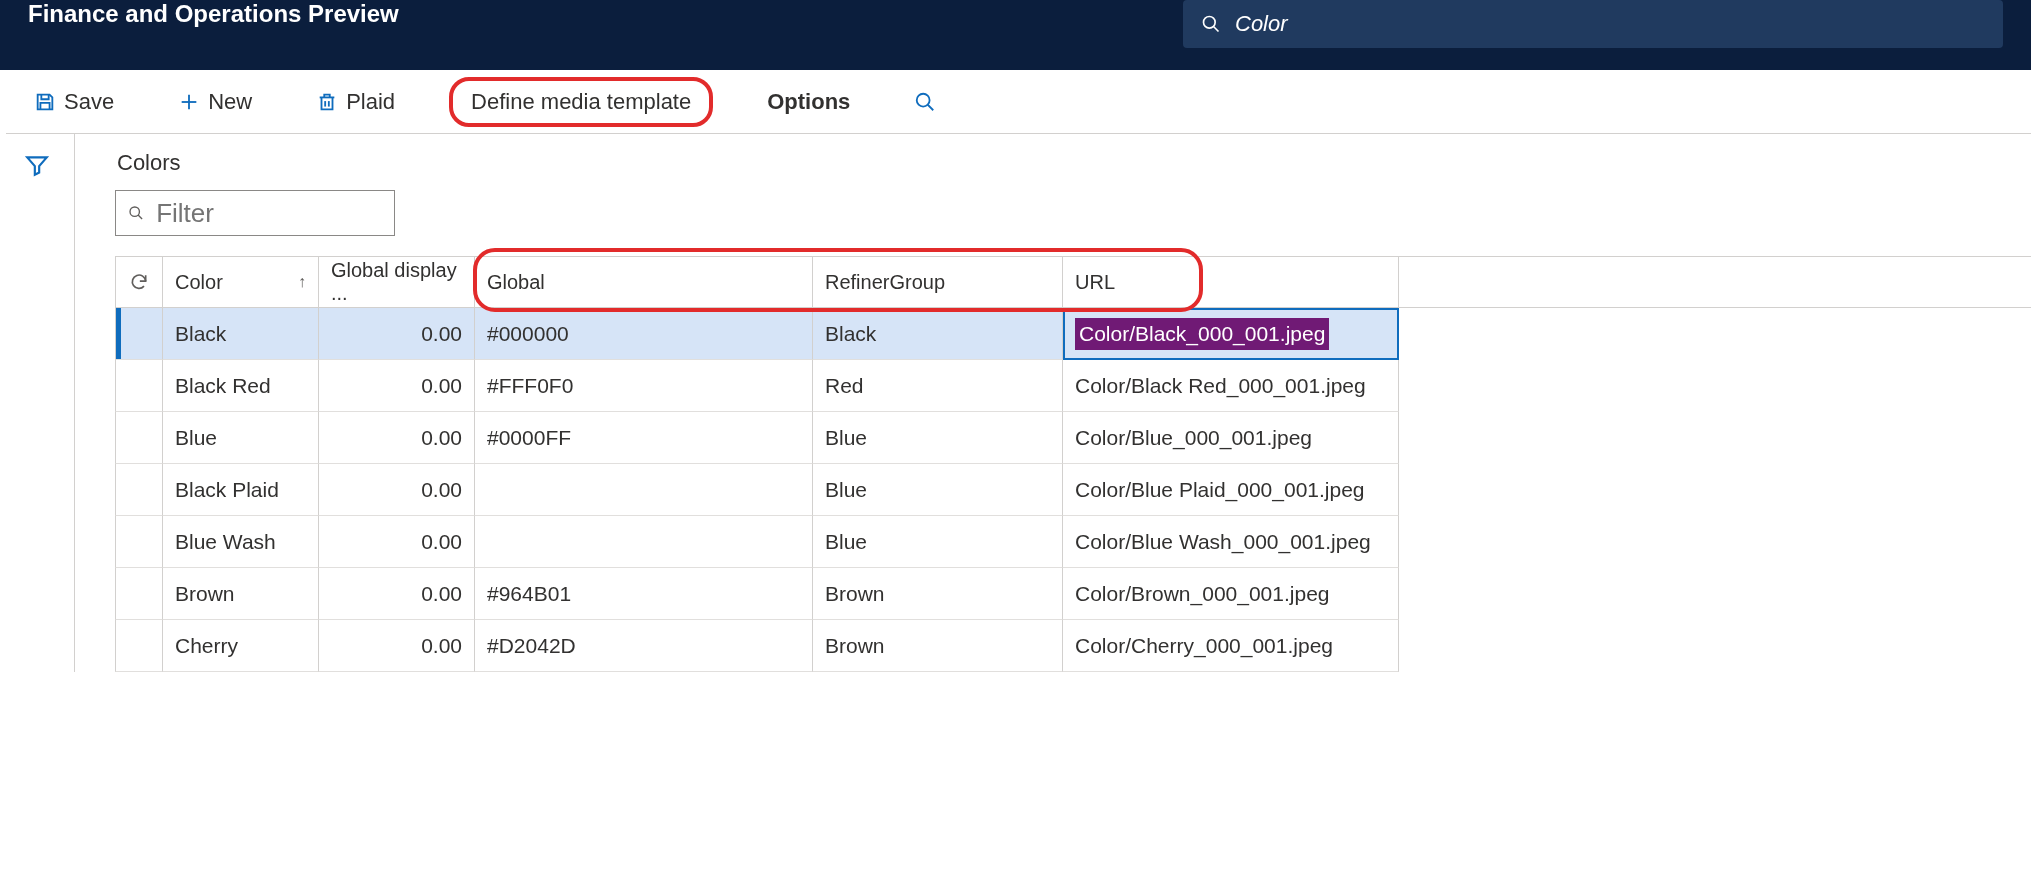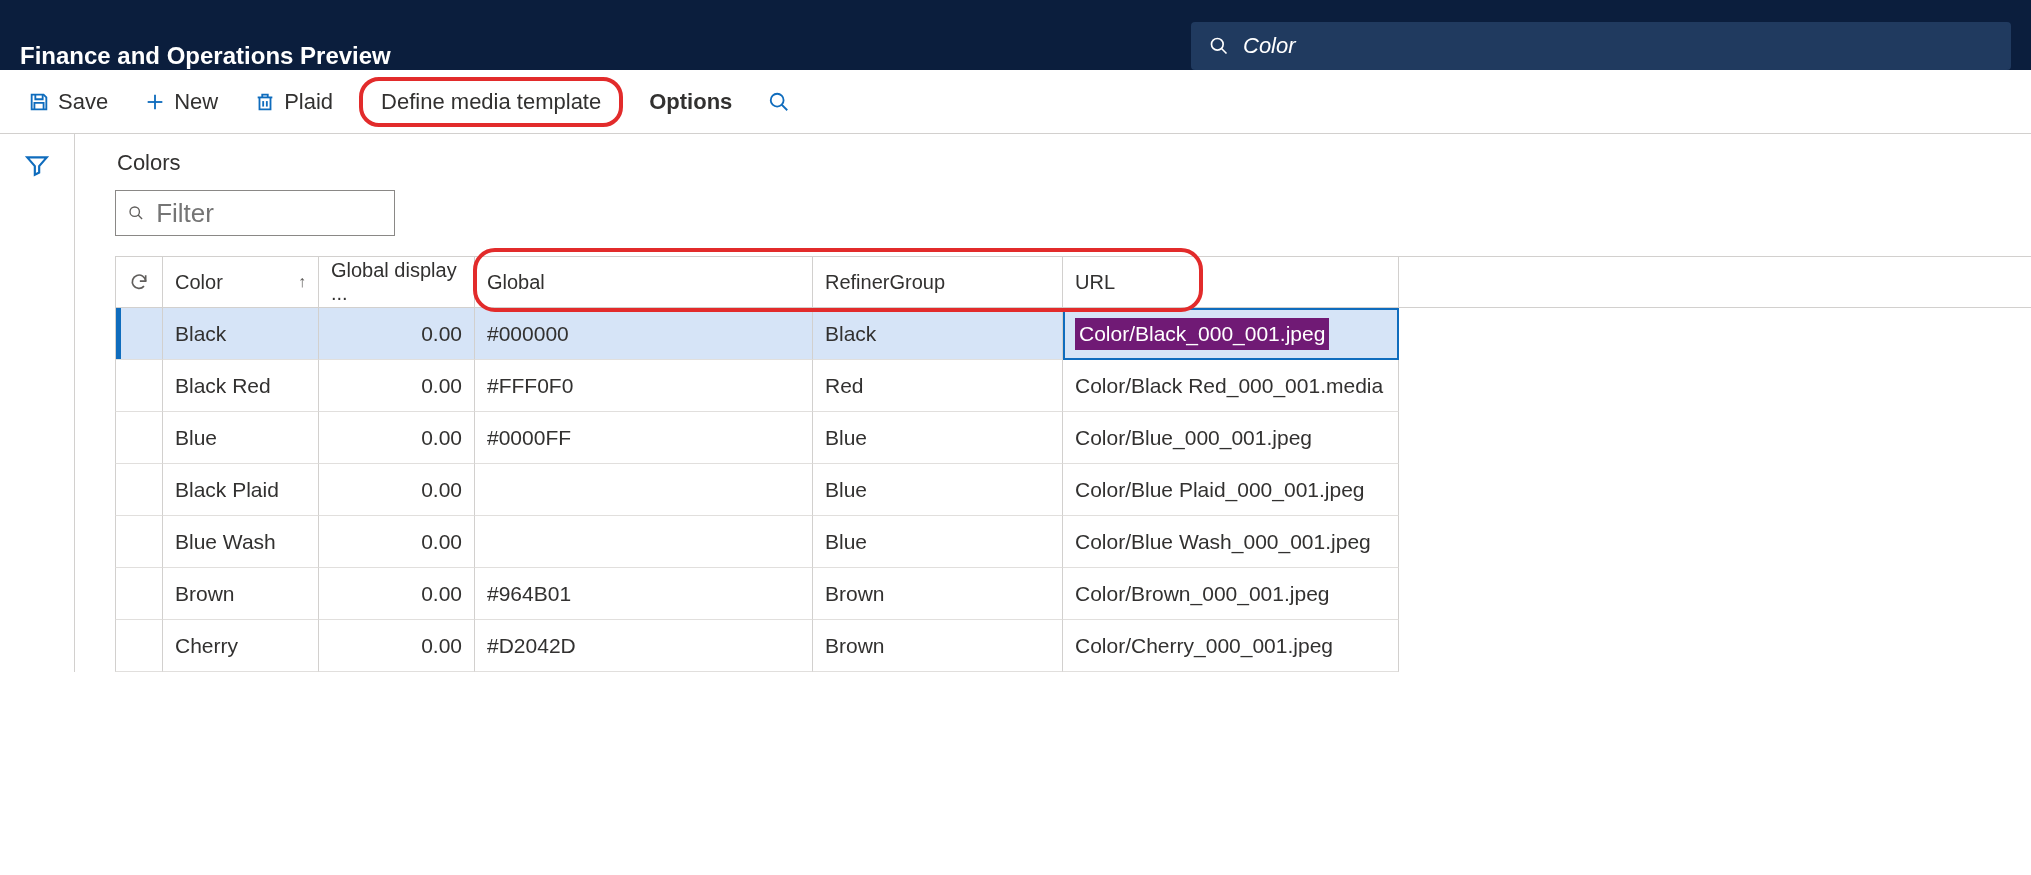--- a/index.html
+++ b/index.html
@@ -1,23 +1,23 @@
 <!DOCTYPE html>
 <html><head>
 <meta charset="utf-8">
 <style>
   * { box-sizing: border-box; }
   html, body { margin:0; padding:0; font-family: "Segoe UI", Arial, sans-serif; font-size:20px; color:#323130; background:#fff; }
-  .topbar { background:#0b1e3d; color:#fff; height:70px; display:flex; align-items:flex-end; padding:0 20px; }
+  .topbar { background:#0b1e3d; color:#fff; height:70px; display:flex; align-items:flex-start; padding:0 28px; }
   .topbar-title { font-size:24px; font-weight:600; flex:0 0 auto; }
   .topbar-spacer { flex:1; }
   .searchbox { background:#203a5f; height:48px; width:820px; border-radius:4px; display:flex; align-items:center; padding:0 18px; color:#fff; }
   .searchbox svg { flex:0 0 auto; }
   .searchbox-text { margin-left:14px; font-size:22px; font-style:italic; }
-  .actionbar { height:64px; border-bottom:1px solid #d2d0ce; display:flex; align-items:center; padding:0 18px; gap:16px; background:#fff; }
+  .actionbar { height:64px; border-bottom:1px solid #d2d0ce; display:flex; align-items:center; padding:0 18px; gap:44px; background:#fff;margin-left:6px; }
   .action-btn { display:flex; align-items:center; gap:8px; font-size:22px; color:#323130; cursor:pointer; padding:6px 10px; }
   .action-btn svg { color:#0f6cbd; }
   .action-bold { font-weight:600; }
   .annot-red { border:4px solid #e22b2b; border-radius:20px; padding:8px 18px; }
   .content-area { display:flex; }
   .rail { width:75px; border-right:1px solid #d2d0ce; padding-top:18px; display:flex; justify-content:center; }
   .main { flex:1; padding:10px 0 0 40px; }
   .page-title { font-size:22px; margin:6px 8px 14px 2px; }
   .filterbox { width:280px; height:46px; border:1px solid #8a8886; display:flex; align-items:center; padding:0 12px; gap:10px; }
   .filterbox input { border:none; outline:none; font-size:26px; width:100%; color:#605e5c; }
@@ -156,21 +156,21 @@
               <span>Color/Black_000_001.jpeg</span>
             </div>
           </div>
           <div class="row">
             <div class="cell marker"></div>
             <div class="cell col-color">Black Red</div>
             <div class="cell col-disp num">0.00</div>
             <div class="cell col-hex">#FFF0F0</div>
             <div class="cell col-ref">Red</div>
             <div class="cell col-url url">
-              <span>Color/Black Red_000_001.media</span>
+              <span>Color/Black Red_000_001.jpeg</span>
             </div>
           </div>
           <div class="row">
             <div class="cell marker"></div>
             <div class="cell col-color">Blue</div>
             <div class="cell col-disp num">0.00</div>
             <div class="cell col-hex">#0000FF</div>
             <div class="cell col-ref">Blue</div>
             <div class="cell col-url url">
               <span>Color/Blue_000_001.jpeg</span>

